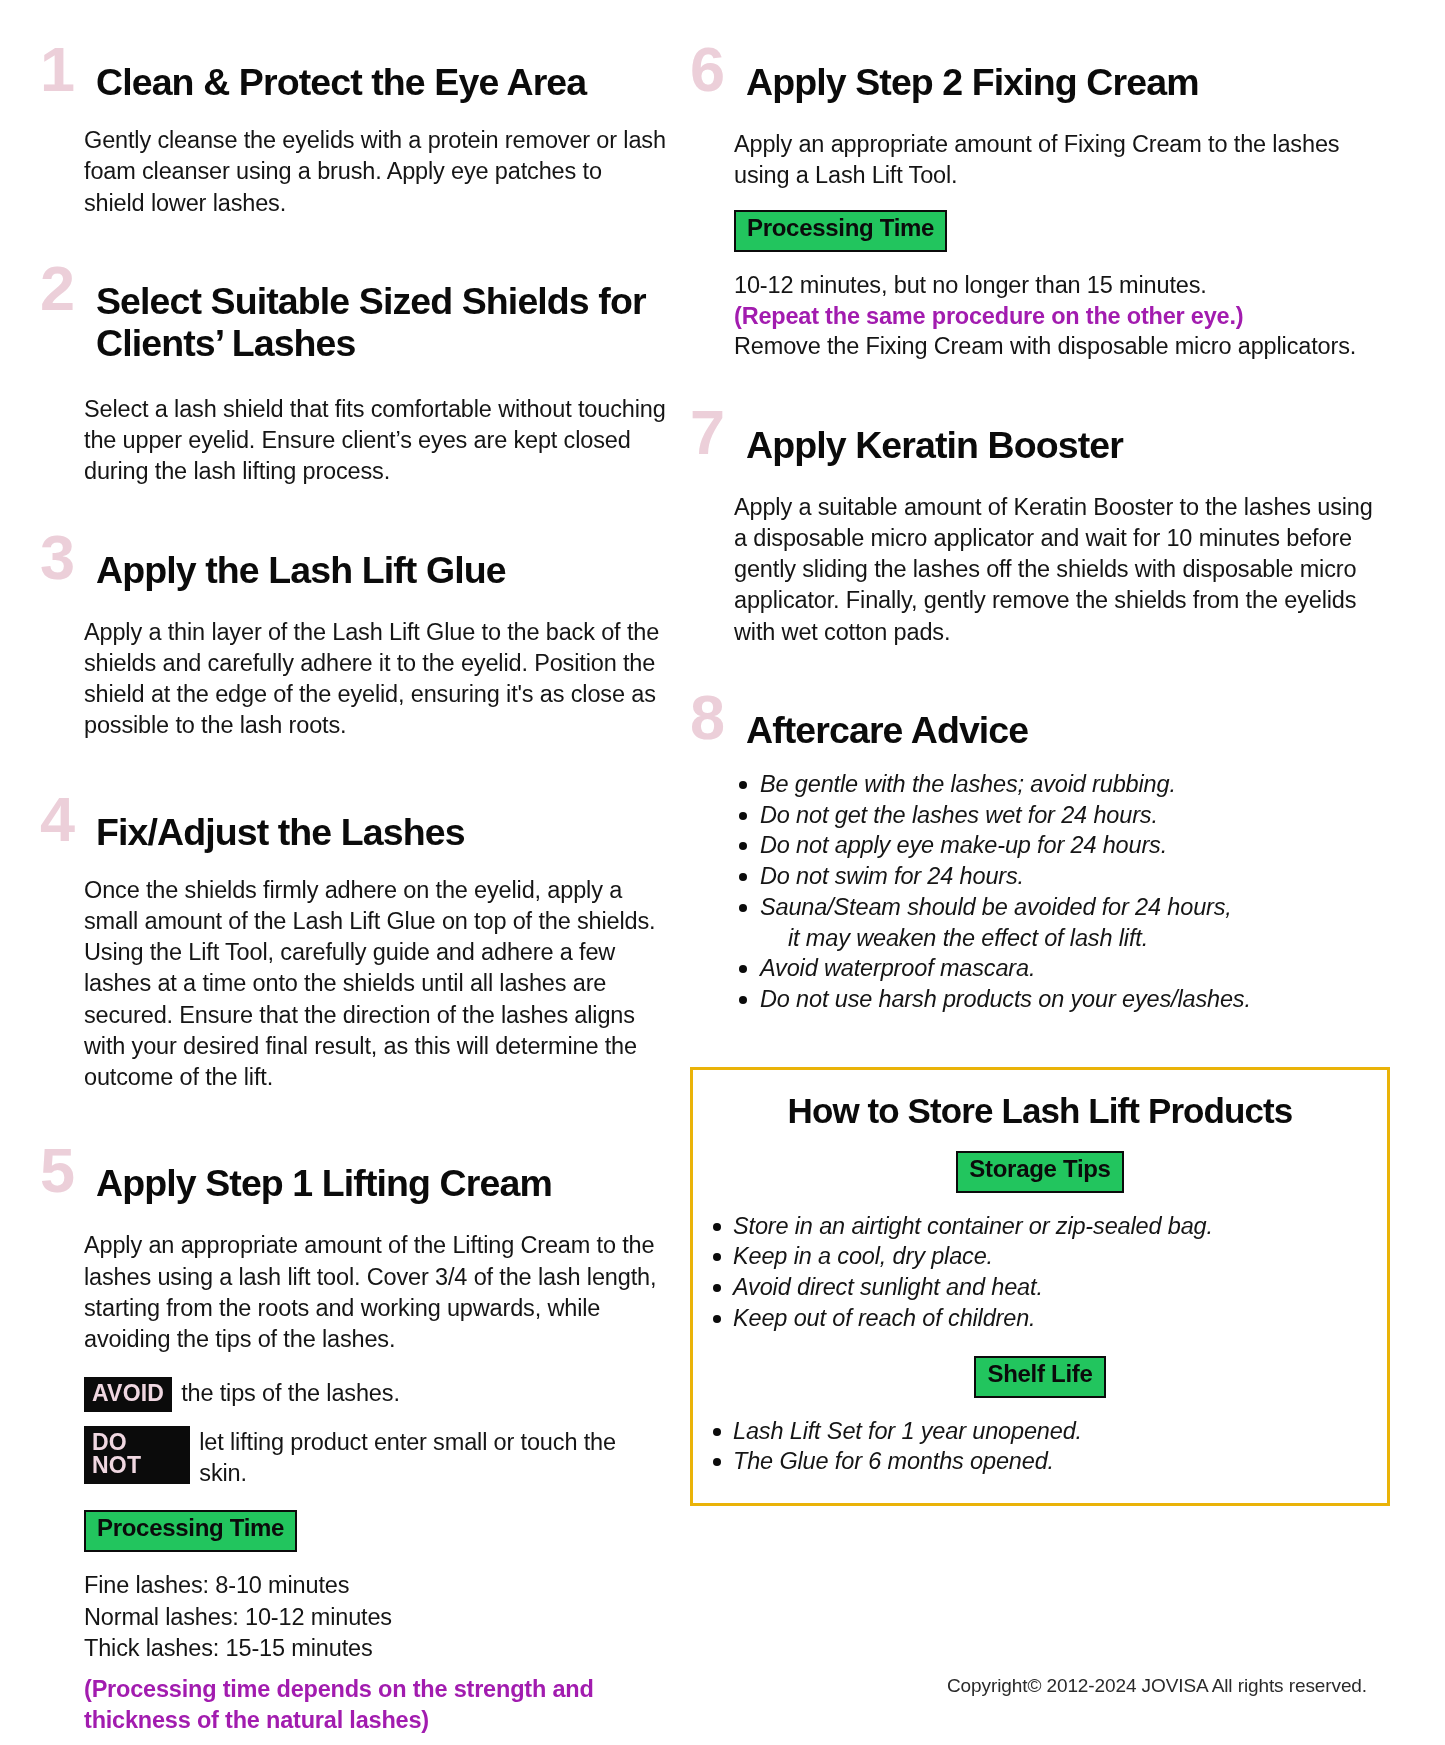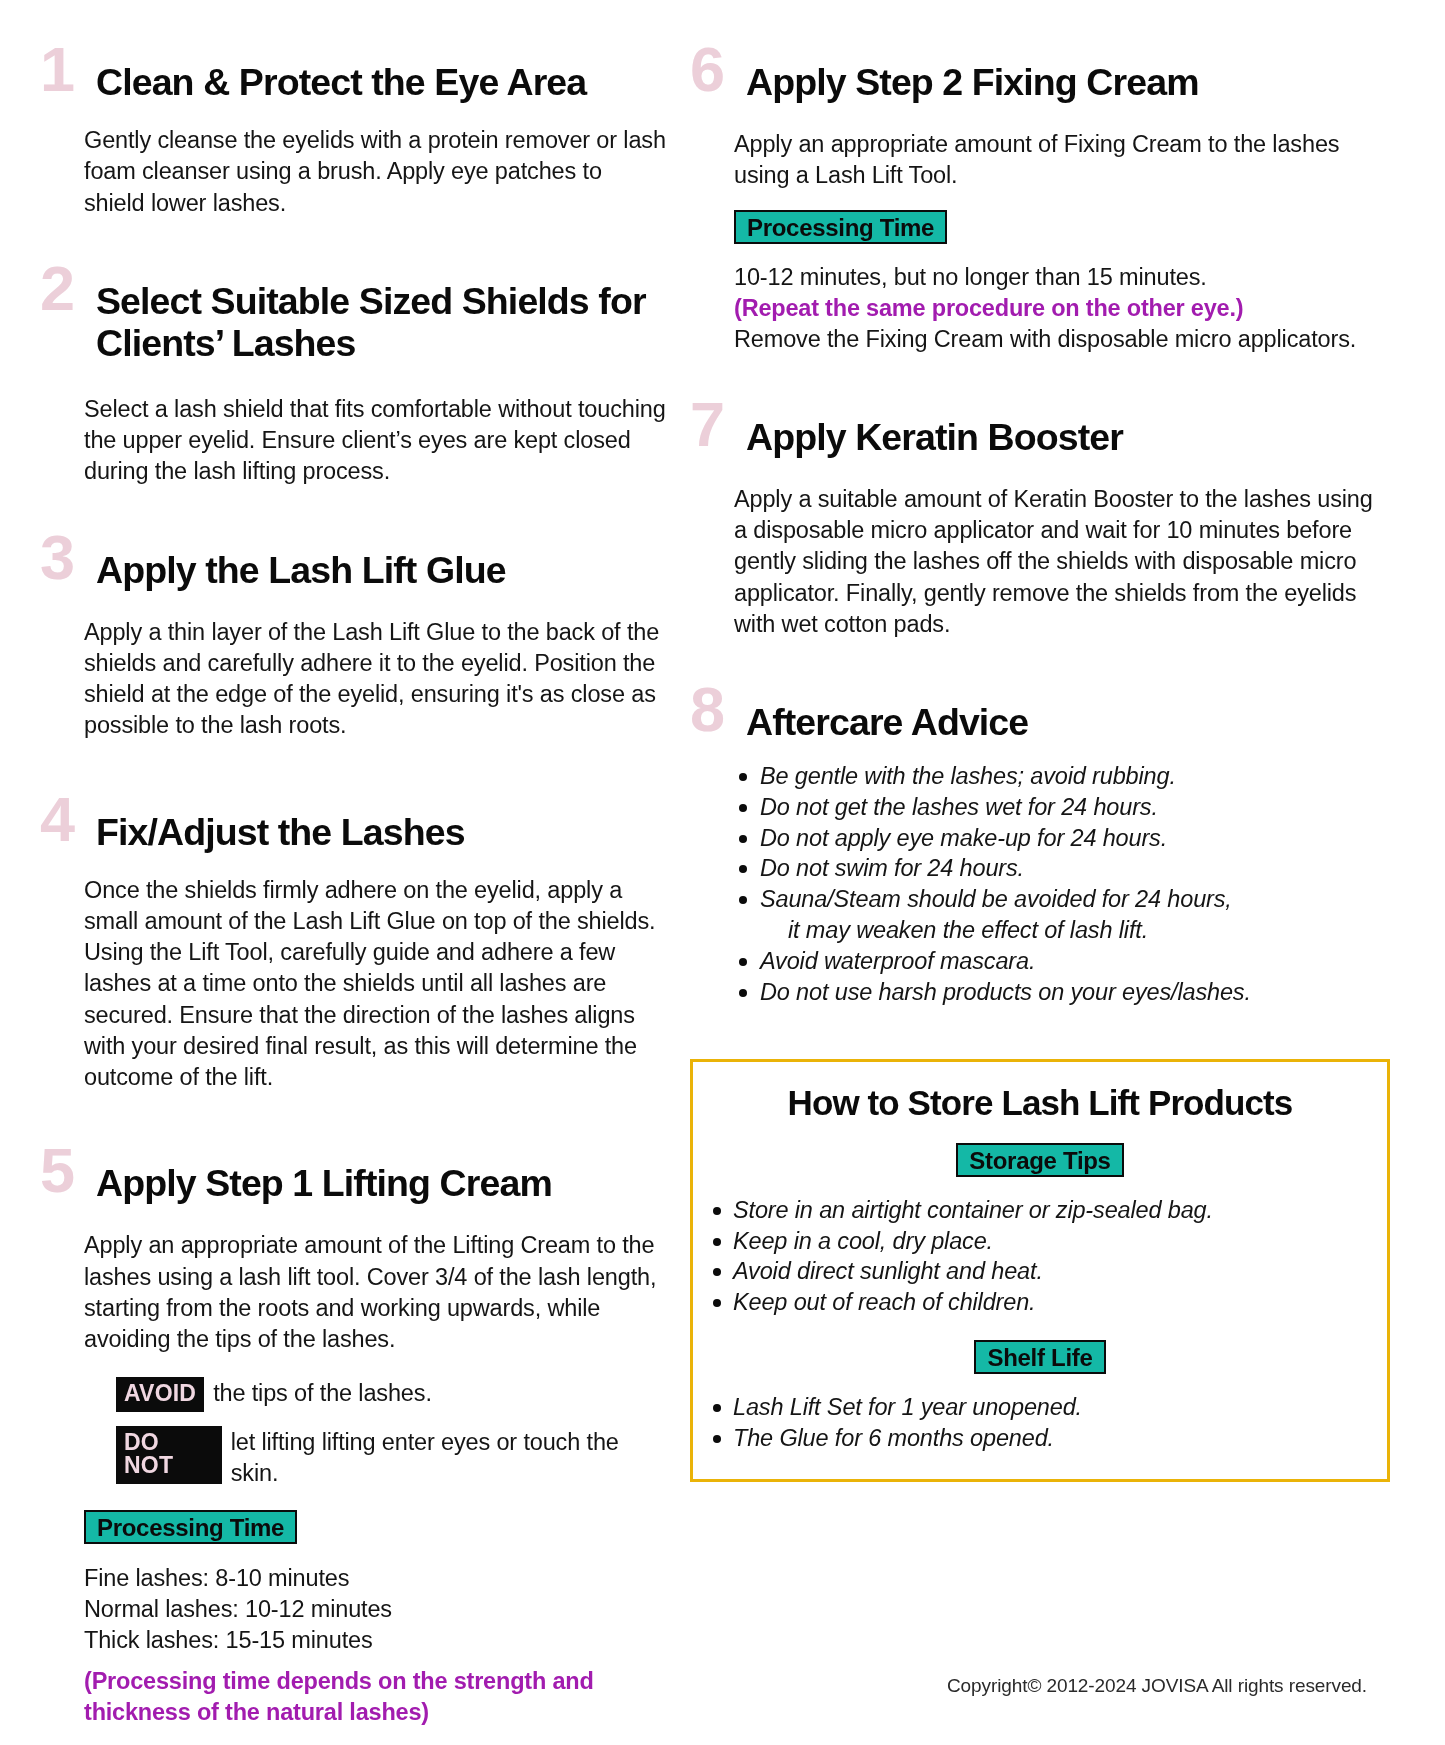--- a/index.html
+++ b/index.html
@@ -67,47 +67,46 @@
     line-height: 1.33;
     letter-spacing: -0.15px;
     color: #151515;
   }
   .step-body p { margin: 0; }
 
   
   .boxed-label {
     display: inline-block;
     border: 2.5px solid #0b0b0b;
-    padding: 4px 11px 2px 11px;
+    padding: 4px 11px 10px 11px;
     font-weight: 700;
     font-size: 24px;
     line-height: 1;
     letter-spacing: -0.3px;
     color: #0b0b0b;
-    background: #14b8a6;
+    background: #22c55e;
   }
   
   .badge-inv {
     display: inline-block;
     background: #0b0b0b;
     color: #f0d7e1;
     font-weight: 700;
     font-size: 23px;
     line-height: 1;
     padding: 5px 8px 7px 8px;
     letter-spacing: 0.2px;
   }
   .inline-row {
     font-size: 23.5px;
     line-height: 1.3;
     color: #151515;
     display: flex;
     align-items: baseline;
     gap: 9px;
-    margin-left: 32px;
   }
   .bold-note {
     font-weight: 700;
     font-size: 23.5px;
     line-height: 1.3;
     letter-spacing: -0.2px;
     color: #a21caf;
   }
 
   
@@ -251,21 +250,21 @@
 
           <div class="inline-row">
             <span class="badge-inv">AVOID</span>
             <span>the tips of the lashes.</span>
           </div>
 
           <div class="sp-14"></div>
 
           <div class="inline-row">
             <span class="badge-inv">DO NOT</span>
-            <span>let lifting lifting enter eyes or touch the skin.</span>
+            <span>let lifting product enter small or touch the skin.</span>
           </div>
 
           <div class="sp-22"></div>
 
           <div class="boxed-label">Processing Time</div>
 
           <div class="sp-18"></div>
 
           <div>
             <p>Fine lashes: 8-10 minutes</p>

